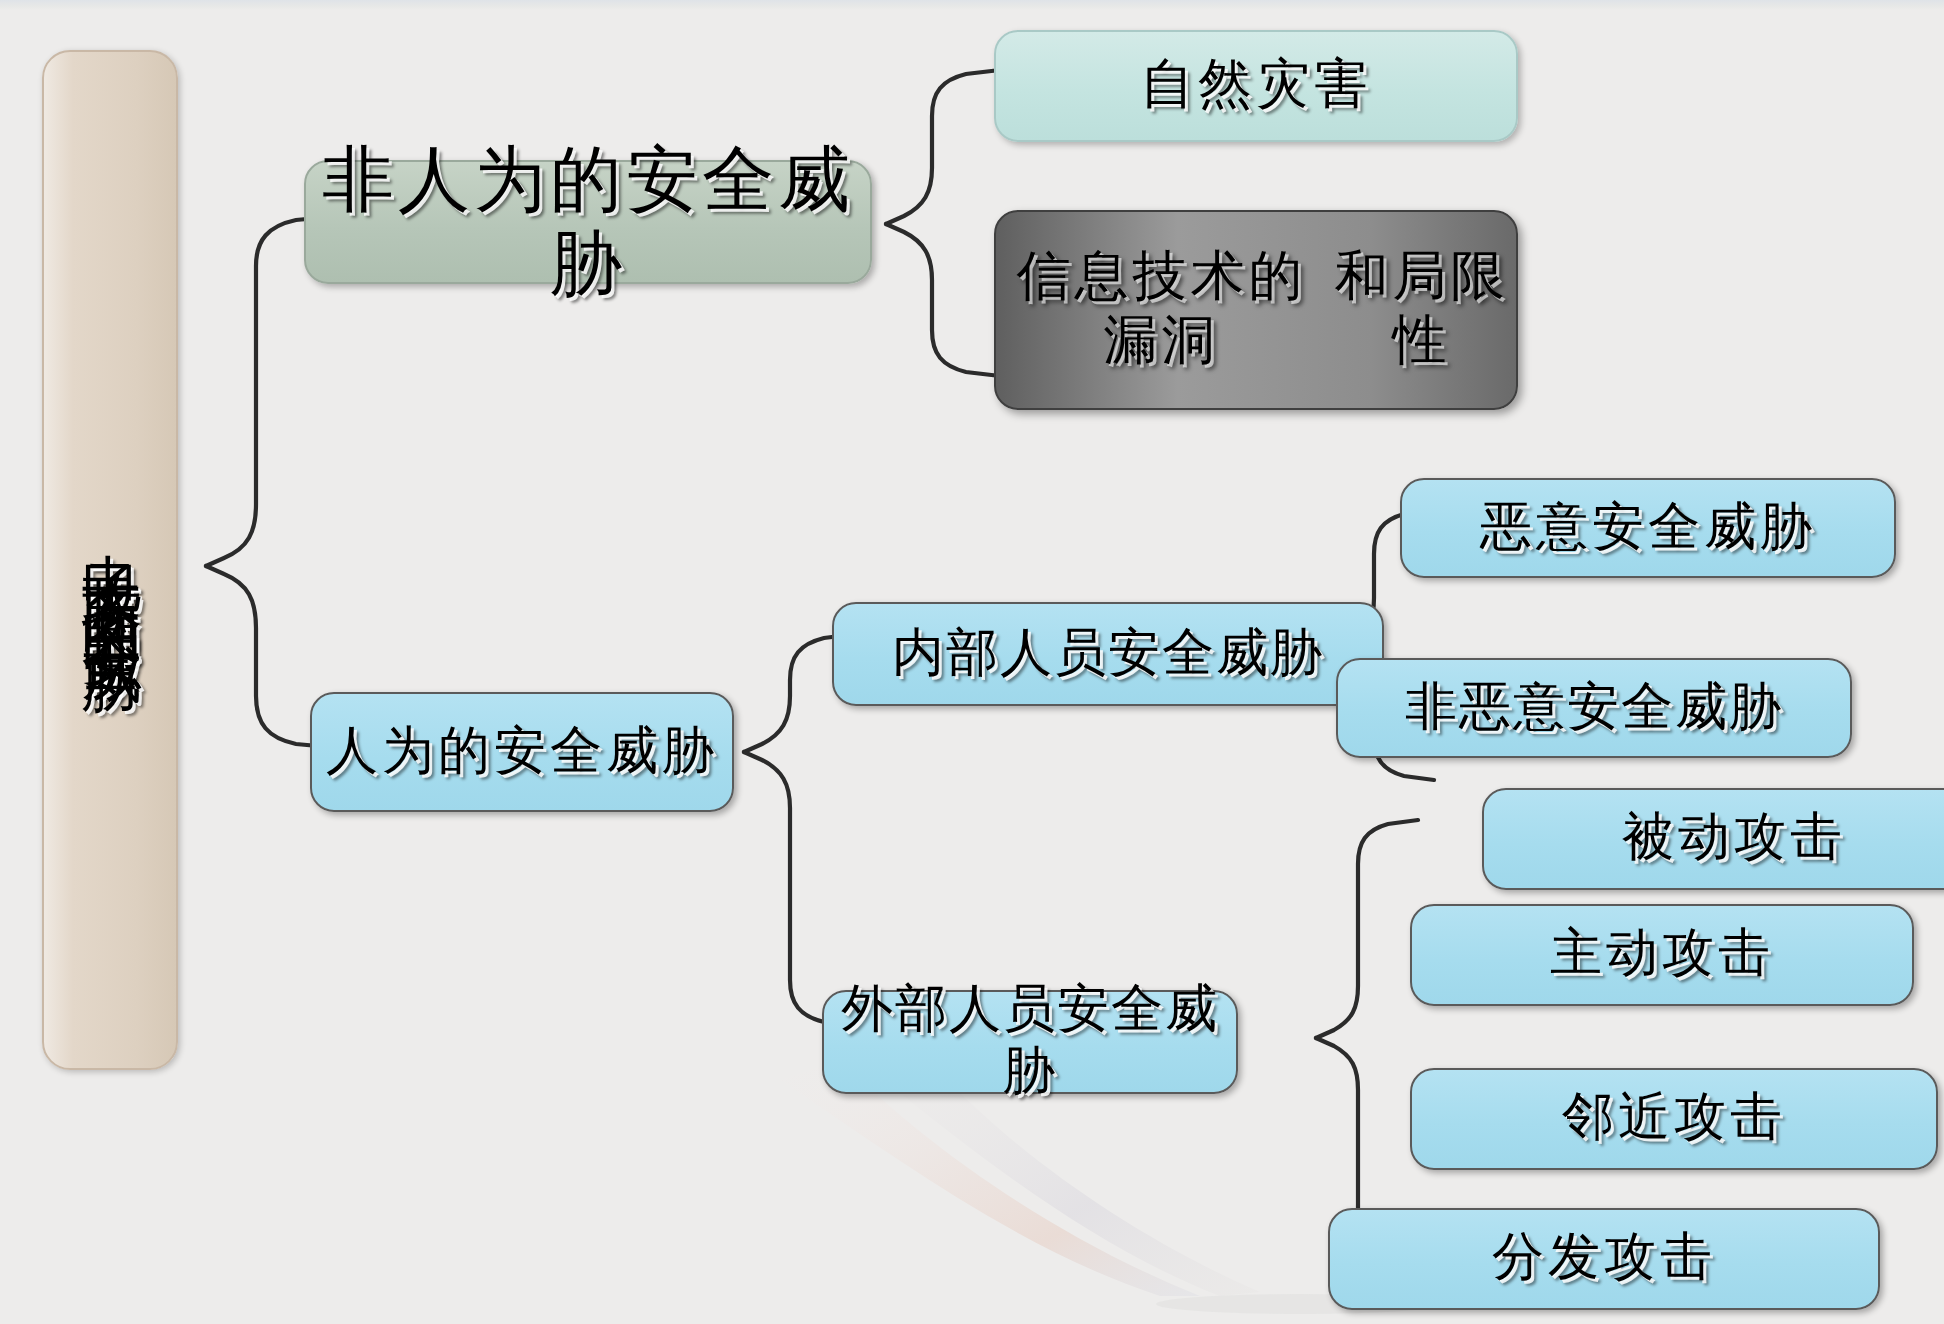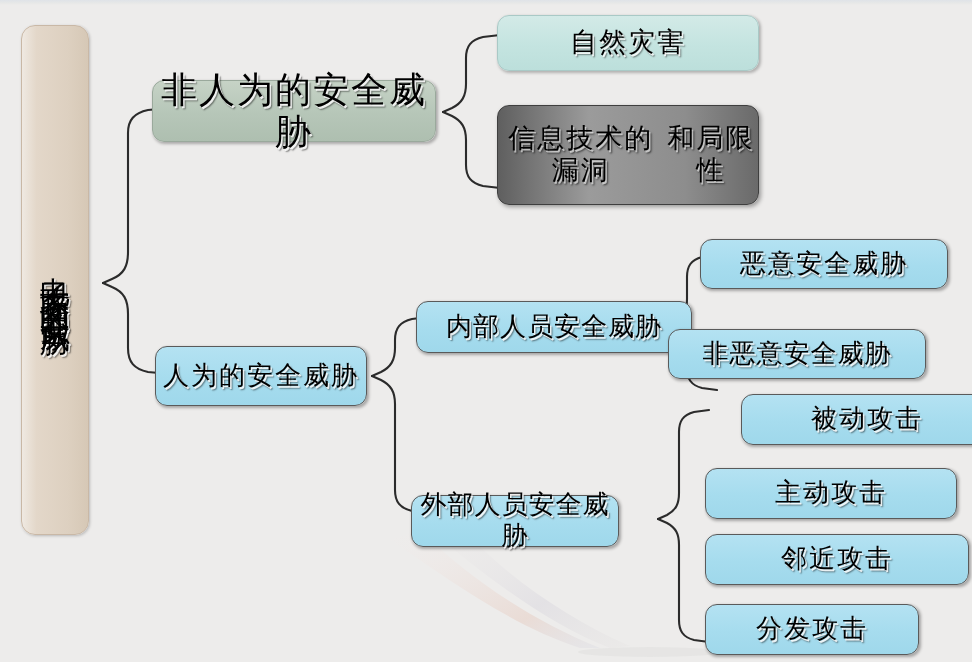--- a/index.html
+++ b/index.html
@@ -166,19 +166,19 @@
   <div class="node node-blue tight" style="left:416px; top:301px; width:276px; height:52px;">内部人员安全威胁</div>
 
   <div class="node node-blue tight" style="left:411px; top:495px; width:208px; height:52px;">外部人员安全威胁</div>
 
   <div class="node node-blue" style="left:700px; top:239px; width:248px; height:50px;">恶意安全威胁</div>
 
   <div class="node node-blue tight" style="left:668px; top:329px; width:258px; height:50px;">非恶意安全威胁</div>
 
   <div class="node node-blue" style="left:705px; top:394px; width:252px; height:51px;margin-left:36px;">被动攻击</div>
 
-  <div class="node node-blue" style="left:705px; top:468px; width:252px; height:51px;">主动攻击</div>
+  <div class="node node-blue" style="left:705px; top:452px; width:252px; height:51px;">主动攻击</div>
 
   <div class="node node-blue" style="left:705px; top:534px; width:264px; height:51px;">邻近攻击</div>
 
-  <div class="node node-blue" style="left:705px; top:604px; width:214px; height:51px;">分发攻击</div>
+  <div class="node node-blue" style="left:664px; top:604px; width:276px; height:51px;">分发攻击</div>
 
 </div>
 
 </body></html>

